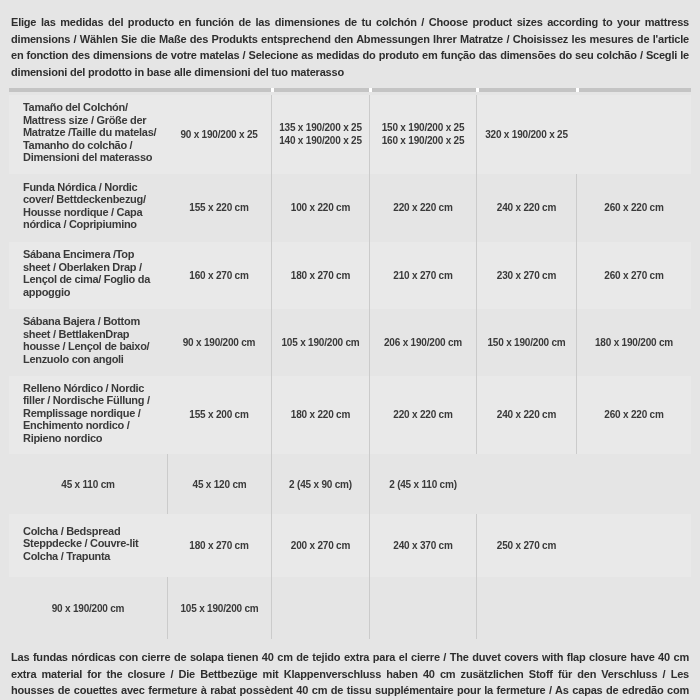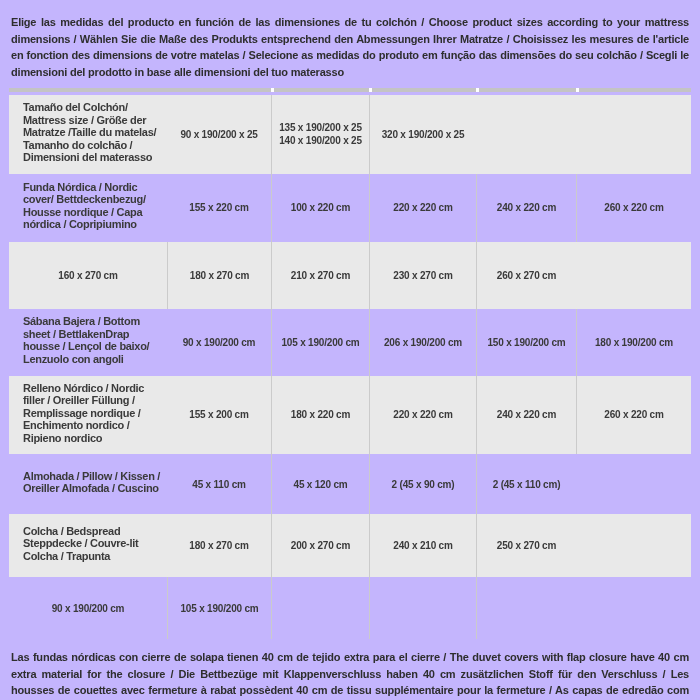--- a/index.html
+++ b/index.html
@@ -1,18 +1,18 @@
 <!DOCTYPE html>
 <html><head>
 <meta charset="utf-8">
 <style>
   html,body{margin:0;padding:0;background:#fff;}
   .sheet{
     width:700px;height:700px;box-sizing:border-box;
-    padding:10px 9px;background:#c4b5fd;overflow:hidden;
+    padding:10px 9px;background:#e5e5e5;overflow:hidden;
     font-family:"Liberation Sans",sans-serif;color:#333;
   }
   .blurb{
     font-weight:bold;font-size:11px;line-height:16.5px;
     letter-spacing:-0.2px;text-align:justify;color:#2e2e2e;
     margin:4px 2px 0 2px;
   }
   .tablewrap{margin-top:8px;}
   .strip{display:grid;grid-template-columns:158px 104px 98px 107px 100px 115px;margin-bottom:3px;}
   .seg{height:4px;background:#c4c4c4;}
@@ -54,71 +54,73 @@
       <div class="seg gap"></div>
       <div class="seg gap"></div>
       <div class="seg gap"></div>
     </div>
 
     <div class="t-row gray r1">
       <div class="cell label">Tamaño del Colchón/ Mattress size / Größe der Matratze /Taille du matelas/ Tamanho do colchão / Dimensioni del materasso</div>
       <div class="cell">90 x 190/200 x 25</div>
       <div class="cell d">135 x 190/200 x 25
 140 x 190/200 x 25</div>
+      <div class="cell d">150 x 190/200 x 25
+160 x 190/200 x 25</div>
       <div class="cell d">320 x 190/200 x 25</div>
     </div>
 
     <div class="t-row r2">
       <div class="cell label">Funda Nórdica /  Nordic cover/ Bettdeckenbezug/ Housse nordique  / Capa nórdica / Copripiumino</div>
       <div class="cell">155 x 220 cm</div>
       <div class="cell d">100 x 220 cm</div>
       <div class="cell d">220 x 220 cm</div>
       <div class="cell d">240 x 220 cm</div>
       <div class="cell d">260 x 220 cm</div>
     </div>
 
     <div class="t-row gray r3">
+      <div class="cell label">Sábana Encimera /Top sheet / Oberlaken Drap / Lençol de cima/ Foglio da appoggio</div>
       <div class="cell">160 x 270 cm</div>
       <div class="cell d">180 x 270 cm</div>
       <div class="cell d">210 x 270 cm</div>
       <div class="cell d">230 x 270 cm</div>
       <div class="cell d">260 x 270 cm</div>
     </div>
 
     <div class="t-row r4">
       <div class="cell label">Sábana Bajera / Bottom sheet / BettlakenDrap housse / Lençol de baixo/ Lenzuolo con angoli</div>
       <div class="cell">90 x 190/200 cm</div>
       <div class="cell d">105 x 190/200 cm</div>
       <div class="cell d">206 x 190/200 cm</div>
       <div class="cell d">150 x 190/200 cm</div>
       <div class="cell d">180 x 190/200 cm</div>
     </div>
 
     <div class="t-row gray r5">
-      <div class="cell label">Relleno Nórdico / Nordic filler / Oreiller Füllung / Remplissage nordique / Enchimento nordico / Ripieno nordico</div>
+      <div class="cell label">Relleno Nórdico / Nordic filler / Nordische Füllung / Remplissage nordique / Enchimento nordico / Ripieno nordico</div>
       <div class="cell">155 x 200 cm</div>
       <div class="cell d">180 x 220 cm</div>
       <div class="cell d">220 x 220 cm</div>
       <div class="cell d">240 x 220 cm</div>
       <div class="cell d">260 x 220 cm</div>
     </div>
 
     <div class="t-row r6">
-      <div class="cell label">Almohada  / Pillow / Kissen / Oreiller Almofada / Cuscino</div>
       <div class="cell">45 x 110 cm</div>
       <div class="cell d">45 x 120 cm</div>
       <div class="cell d">2 (45 x 90 cm)</div>
       <div class="cell d">2 (45 x 110 cm)</div>
     </div>
 
     <div class="t-row gray r7">
       <div class="cell label">Colcha / Bedspread Steppdecke / Couvre-lit Colcha / Trapunta</div>
       <div class="cell">180 x 270 cm</div>
       <div class="cell d">200 x 270 cm</div>
-      <div class="cell d">240 x 210 cm</div>
+      <div class="cell d">240 x 370 cm</div>
       <div class="cell d">250 x 270 cm</div>
     </div>
 
     <div class="t-row r8">
       <div class="cell">90 x 190/200 cm</div>
       <div class="cell d">105 x 190/200 cm</div>
       <div class="cell d"></div>
       <div class="cell d"></div>
       <div class="cell d"></div>
     </div>

